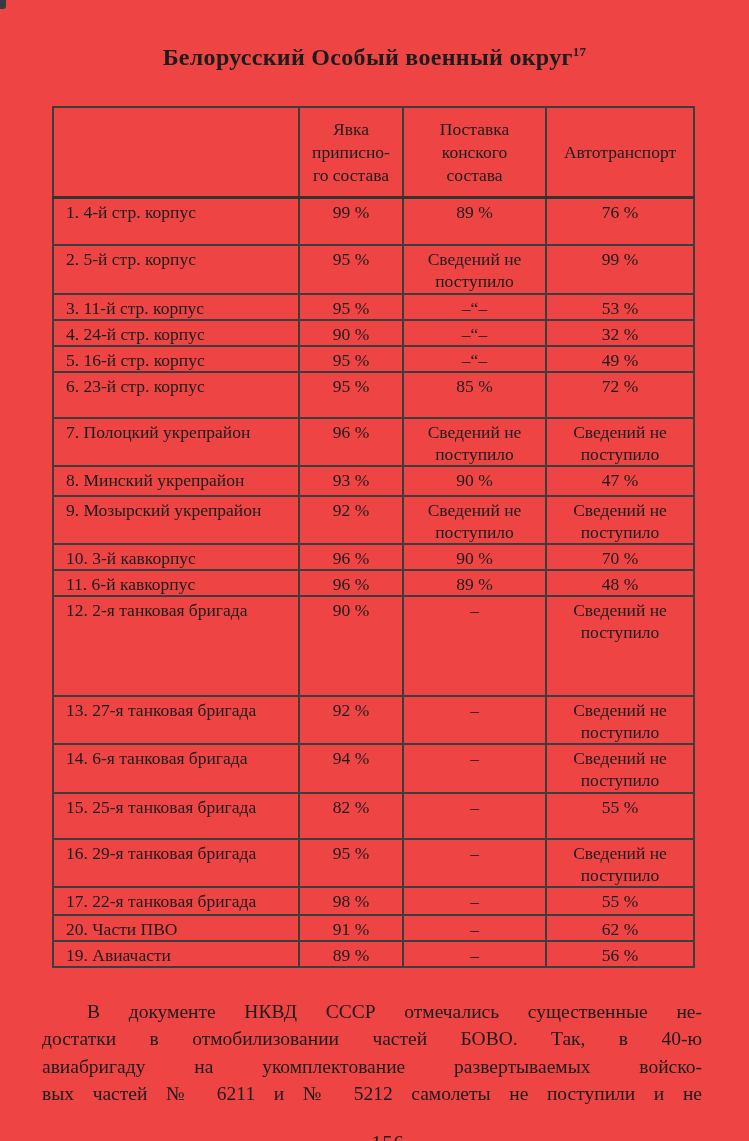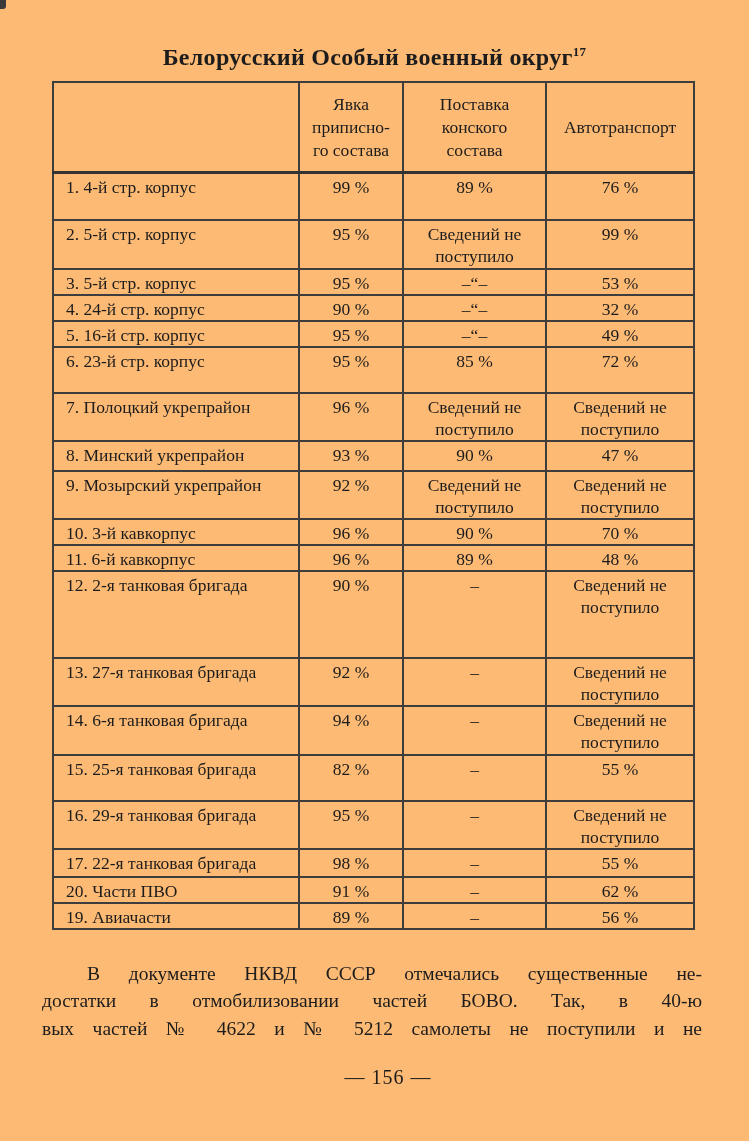--- a/index.html
+++ b/index.html
@@ -4,21 +4,21 @@
 <style>
   html, body {
     margin: 0;
     padding: 0;
     background: #ffffff;
   }
   .page {
     position: relative;
     width: 749px;
     height: 1141px;
-    background: #fdba74;
+    background: #ef4444;
     font-family: "Liberation Serif", serif;
     color: #1c1c1c;
     overflow: hidden;
   }
   .artifact {
     position: absolute;
     left: 0; top: 0;
     width: 6px; height: 9px;
     background: #3a3a3a;
     border-radius: 0 0 3px 0;
@@ -33,21 +33,21 @@
   }
   .title-wrap sup {
     font-size: 13px;
     font-weight: bold;
     vertical-align: super;
     line-height: 0;
   }
   table.doc-table {
     border-collapse: collapse;
     table-layout: fixed;
-    margin: 10px 0 0 52px;
+    margin: 35px 0 0 52px;
     width: 641px;
   }
   .doc-table col.c-unit      { width: 246px; }
   .doc-table col.c-att       { width: 104px; }
   .doc-table col.c-horse     { width: 143px; }
   .doc-table col.c-transport { width: 148px; }
   .doc-table th, .doc-table td {
     border: 2px solid #3d3d3d;
     font-weight: normal;
     padding: 0;
@@ -135,21 +135,21 @@
         <td class="cell-val">89 %</td>
         <td class="cell-val">76 %</td>
       </tr>
       <tr style="height:49px">
         <td class="cell-unit">2. 5-й стр. корпус</td>
         <td class="cell-val">95 %</td>
         <td class="cell-val">Сведений не поступило</td>
         <td class="cell-val">99 %</td>
       </tr>
       <tr style="height:24px">
-        <td class="cell-unit">3. 5-й стр. корпус</td>
+        <td class="cell-unit">3. 11-й стр. корпус</td>
         <td class="cell-val">95 %</td>
         <td class="cell-val">–“–</td>
         <td class="cell-val">53 %</td>
       </tr>
       <tr style="height:25px">
         <td class="cell-unit">4. 24-й стр. корпус</td>
         <td class="cell-val">90 %</td>
         <td class="cell-val">–“–</td>
         <td class="cell-val">32 %</td>
       </tr>
@@ -188,21 +188,21 @@
         <td class="cell-val">96 %</td>
         <td class="cell-val">90 %</td>
         <td class="cell-val">70 %</td>
       </tr>
       <tr style="height:25px">
         <td class="cell-unit">11. 6-й кавкорпус</td>
         <td class="cell-val">96 %</td>
         <td class="cell-val">89 %</td>
         <td class="cell-val">48 %</td>
       </tr>
-      <tr style="height:87px">
+      <tr style="height:100px">
         <td class="cell-unit">12. 2-я танковая бригада</td>
         <td class="cell-val">90 %</td>
         <td class="cell-val">–</td>
         <td class="cell-val">Сведений не поступило</td>
       </tr>
       <tr style="height:48px">
         <td class="cell-unit">13. 27-я танковая бригада</td>
         <td class="cell-val">92 %</td>
         <td class="cell-val">–</td>
         <td class="cell-val">Сведений не поступило</td>
@@ -242,18 +242,19 @@
         <td class="cell-val">89 %</td>
         <td class="cell-val">–</td>
         <td class="cell-val">56 %</td>
       </tr>
     </tbody>
   </table>
 
   <div class="paragraph">
     <div class="para-line indent">В документе НКВД СССР отмечались существенные не-</div>
     <div class="para-line">достатки в отмобилизовании частей БОВО. Так, в 40-ю</div>
-    <div class="para-line">вых частей № 4622 и № 5212 самолеты не поступили и не</div>
+    <div class="para-line">авиабригаду на укомплектование развертываемых войско-</div>
+    <div class="para-line">вых частей № 6211 и № 5212 самолеты не поступили и не</div>
   </div>
 
   <div class="page-number">— 156 —</div>
 
 </div>
 
 </body></html>

